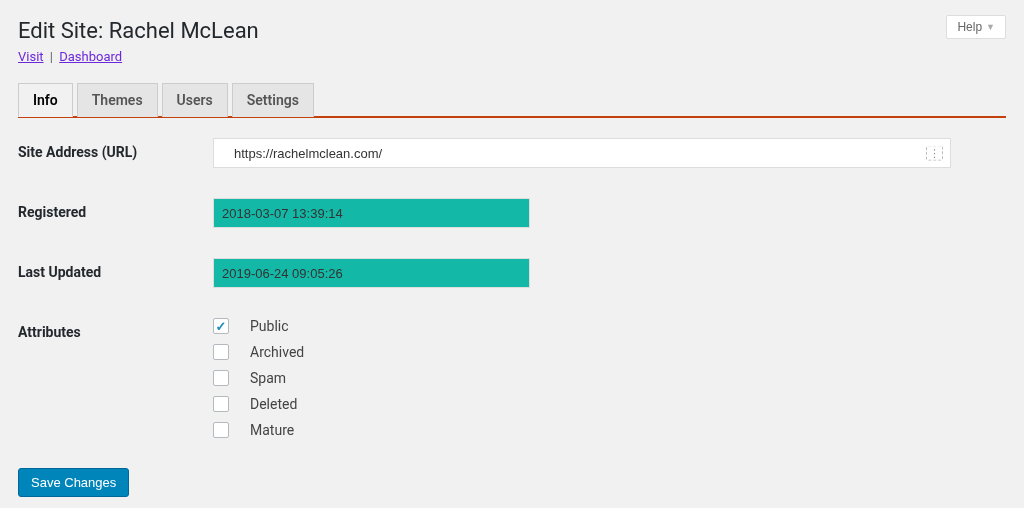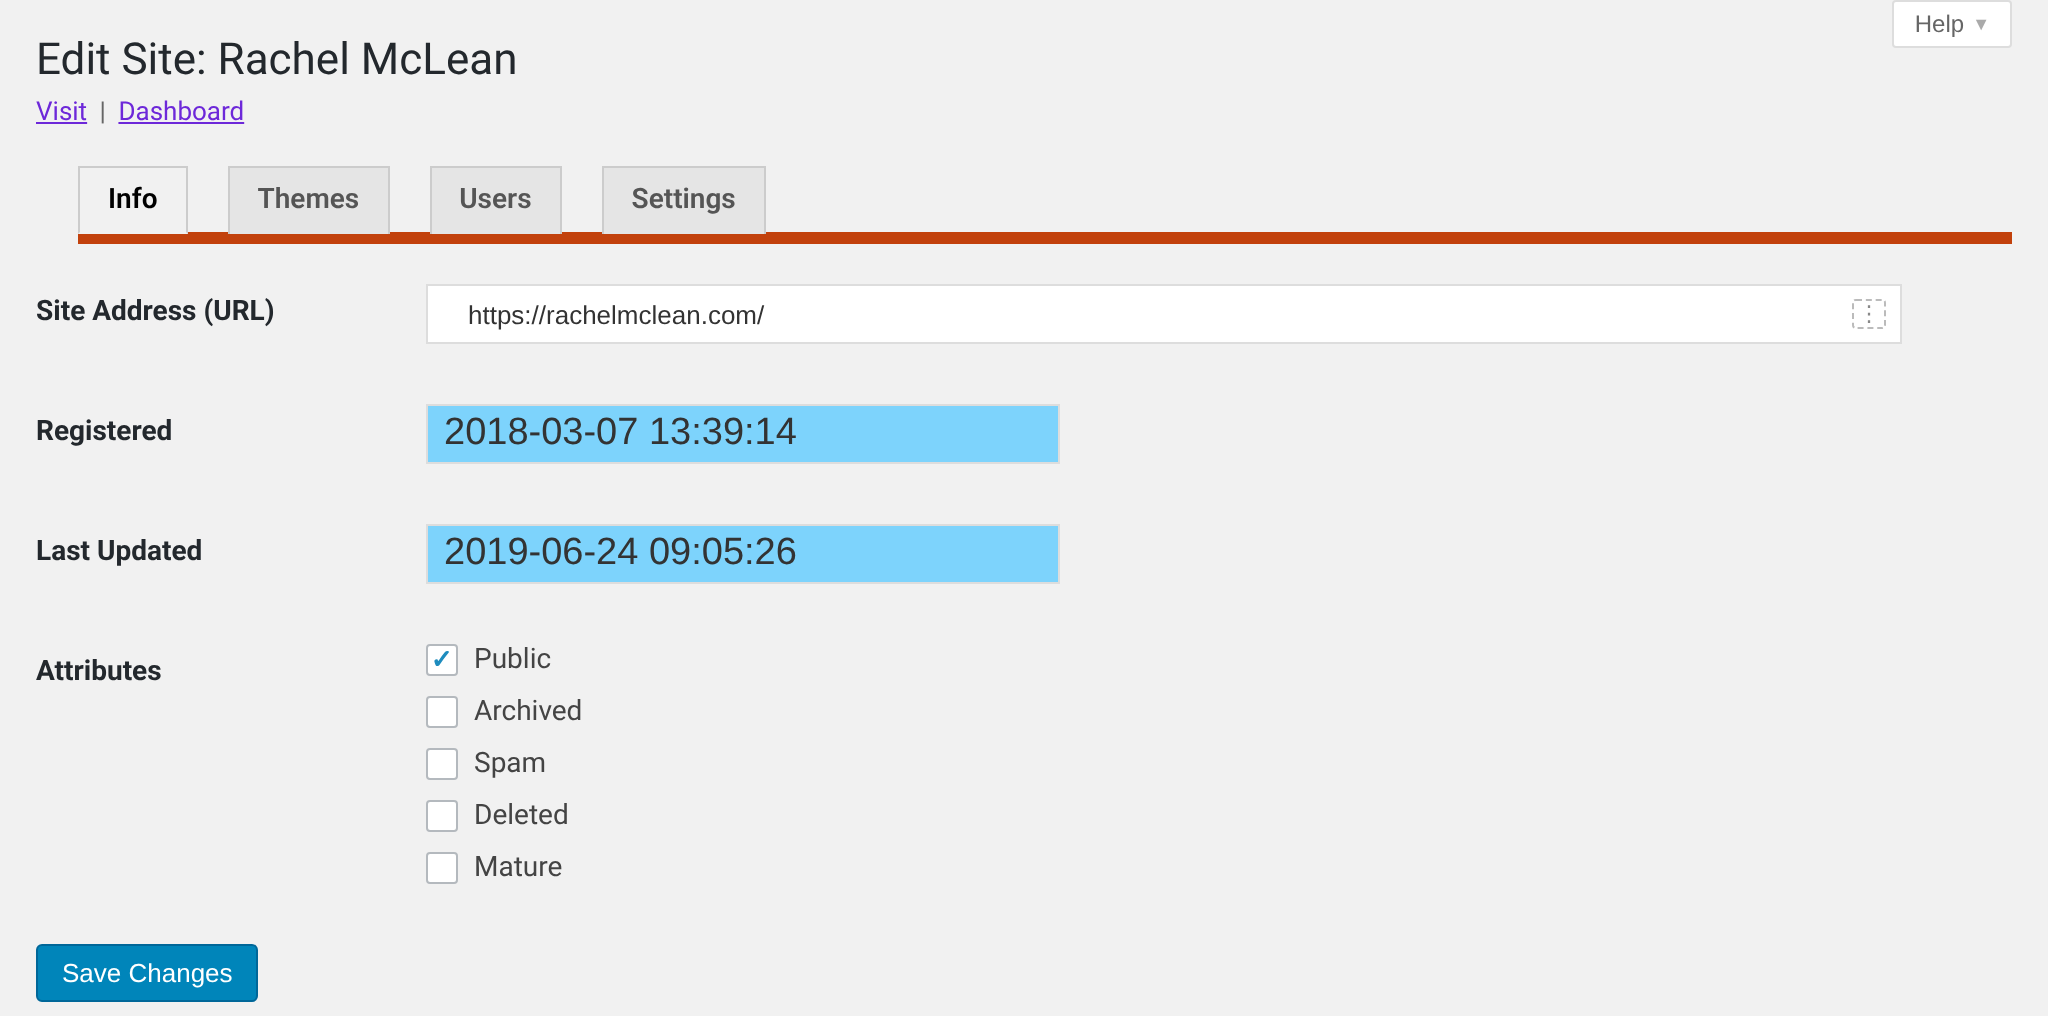--- a/index.html
+++ b/index.html
@@ -5,21 +5,21 @@
     * { box-sizing: border-box; margin: 0; padding: 0; }
     body {
       font-family: -apple-system, BlinkMacSystemFont, "Segoe UI", Roboto, Helvetica, Arial, sans-serif;
       background: #f1f1f1;
       font-size: 13px;
       color: #444;
       padding: 0 18px 30px 18px;
     }
     .help-bar {
       position: absolute;
-      top: 0;
+      top: 15px;
       right: 18px;
     }
     .help-btn {
       background: #fff;
       border: 1px solid #ddd;
       border-radius: 2px;
       padding: 4px 10px;
       font-size: 12px;
       color: #666;
       cursor: pointer;
@@ -38,24 +38,23 @@
       margin-top: 18px;
       margin-bottom: 6px;
     }
     .links {
       font-size: 13px;
       margin-bottom: 18px;
     }
     .links a { color: #6d28d9; text-decoration: underline; }
     .links .pipe { color: #666; padding: 0 3px; }
     .tabs {
-      border-bottom: 6px solid #c2410c;
-      display: flex;
-      gap: 20px;
-      margin-left: 21px;
+      border-bottom: 2px solid #c2410c;
+      display: flex;
+      gap: 4px;
     }
     .tab {
       background: #e5e5e5;
       border: 1px solid #ccc;
       border-bottom: none;
       padding: 8px 14px;
       font-size: 14px;
       font-weight: 600;
       color: #555;
       cursor: pointer;
@@ -89,22 +88,22 @@
       border: 1px solid #ddd;
       background: #fff;
       font-size: 13px;
       padding: 4px 20px;
       color: #333;
     }
     .row .field input[type="text"].narrow {
       width: 317px;
       height: 30px;
       border: 1px solid #ddd;
-      background: #7dd3fc;
-      font-size: 19px;
+      background: #14b8a6;
+      font-size: 13px;
       padding: 4px 8px;
       color: #333;
     }
     .input-wrap { position: relative; display: inline-block; }
     .input-end-icon {
       position: absolute;
       right: 8px;
       top: 50%;
       transform: translateY(-50%);
       font-size: 11px;
@@ -115,21 +114,21 @@
       line-height: 13px;
     }
     .attrs {
       display: flex;
       flex-direction: column;
       gap: 10px;
     }
     .checkbox-line {
       display: flex;
       align-items: center;
-      gap: 8px;
+      gap: 21px;
       font-size: 14px;
       color: #444;
     }
     .cb {
       width: 16px;
       height: 16px;
       border: 1px solid #b4b9be;
       border-radius: 2px;
       background: #fff;
       display: inline-flex;

